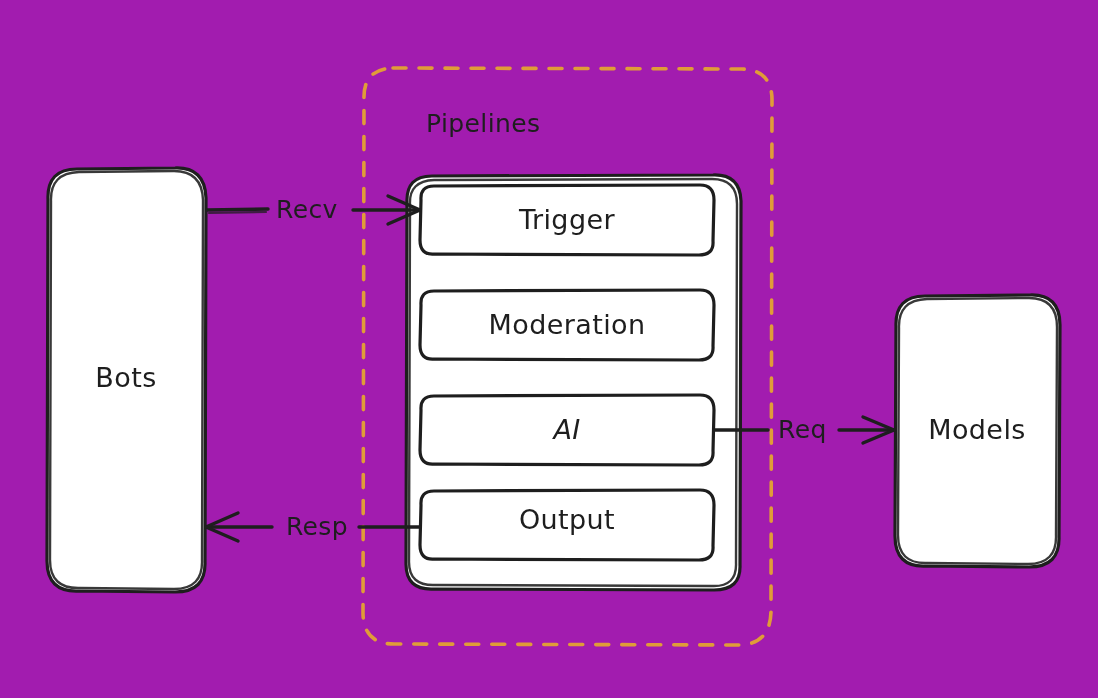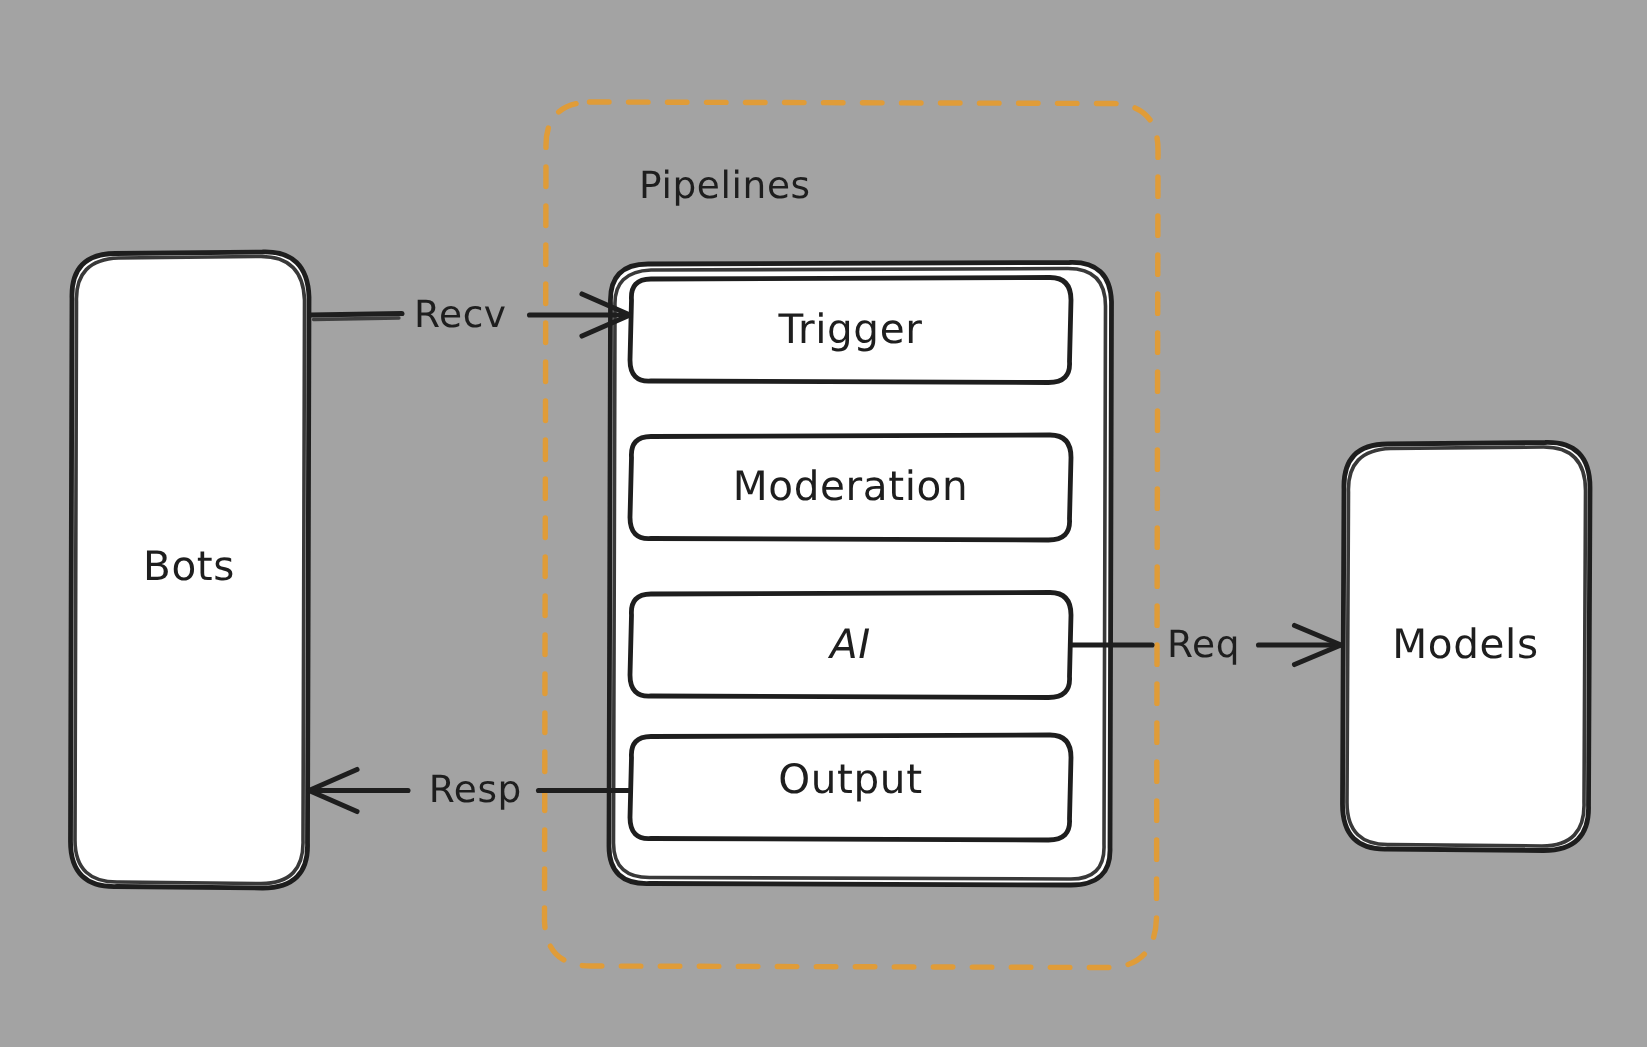--- a/index.html
+++ b/index.html
@@ -10,21 +10,21 @@
   body {
     width: 1098px;
     height: 698px;
     overflow: hidden;
     font-family: "DejaVu Sans", sans-serif;
   }
   #canvas {
     position: relative;
     width: 1098px;
     height: 698px;
-    background: #a3a3a3;
+    background: #a21caf;
   }
   svg#diagram {
     position: absolute;
     top: 0;
     left: 0;
     width: 1098px;
     height: 698px;
   }
   .node-stroke {
     fill: #ffffff;

